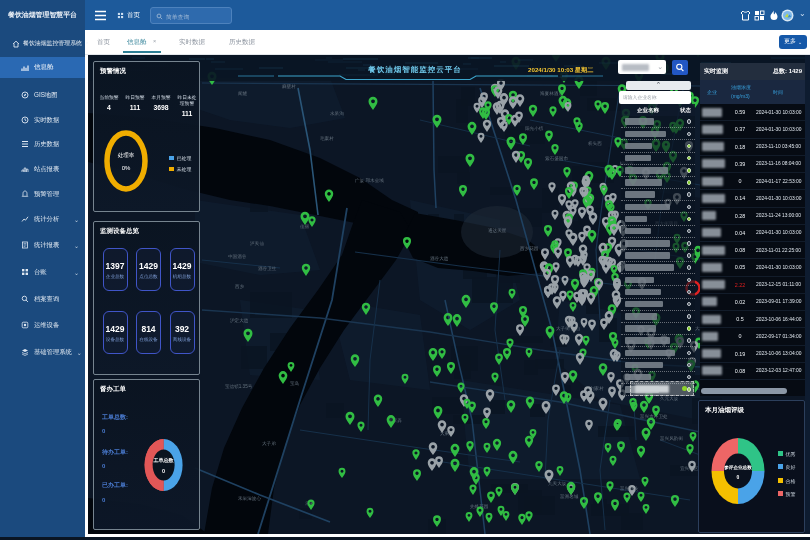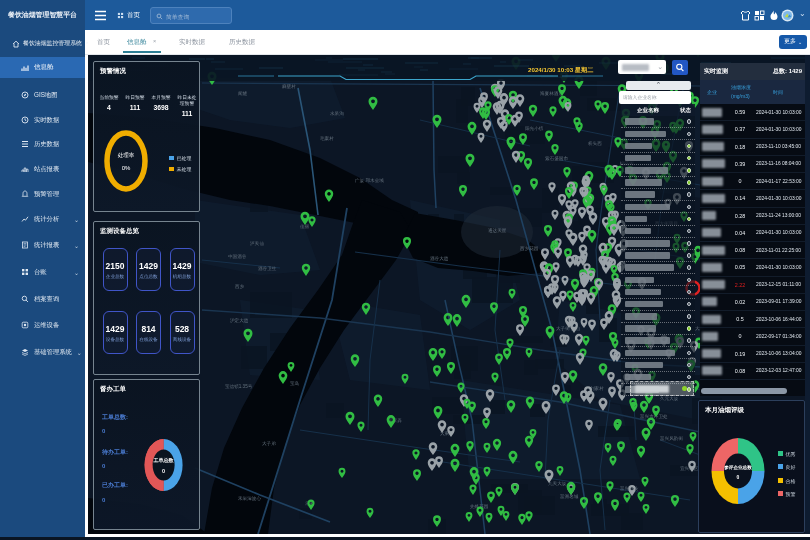--- a/index.html
+++ b/index.html
@@ -646,20 +646,21 @@
 <path d="M255,4 h35" stroke="#1d4a66" stroke-width="0.8" opacity="0.60"></path>
 <path d="M326,12 h9" stroke="#1d4a66" stroke-width="0.8" opacity="0.29"></path>
 <path d="M240,7 h34" stroke="#1d4a66" stroke-width="0.8" opacity="0.31"></path>
 <path d="M16,21 h24" stroke="#1d4a66" stroke-width="0.8" opacity="0.30"></path>
 <path d="M380,3 h24" stroke="#1d4a66" stroke-width="0.8" opacity="0.59"></path>
 <path d="M190,21 L252,21 L258,24.5 L382,24.5 L388,21 L470,21" stroke="#3da6cc" stroke-width="1.2" fill="none"></path>
 <path d="M150,21 L186,21" stroke="#2a7799" stroke-width="1" fill="none"></path>
 <path d="M474,21 L515,21" stroke="#2a7799" stroke-width="1" fill="none"></path>
 </svg>
     </div>
+<div class="abs" style="left:227px;top:10px;width:200px;text-align:center;font-size:7.5px;font-weight:bold;color:#6ec6e8;letter-spacing:1px">餐饮油烟智能监控云平台</div>
 <div class="abs" style="left:440px;top:11px;font-size:6.2px;font-weight:bold;color:#f7c832">2024/1/30 10:03 星期二</div>
 </div>
 
 <div class="panel" style="left:93px;top:61px;width:107px;height:151px">
   <div class="ptitle">预警情况</div>
   <div class="s1col" style="left:4px;width:22px">当前预警<span class="s1num">4</span></div>
   <div class="s1col" style="left:30px;width:22px">昨日预警<span class="s1num">111</span></div>
   <div class="s1col" style="left:56px;width:22px">本月预警<span class="s1num">3698</span></div>
   <div class="s1col" style="left:82px;width:22px">昨日未处理预警<span class="s1num">111</span></div>
   <svg width="107" height="151" viewBox="0 0 107 151" style="position:absolute;left:0;top:0">
@@ -667,41 +668,41 @@
     <text x="32" y="95" text-anchor="middle" font-size="5.5" fill="#fff">处理率</text>
     <text x="32" y="108" text-anchor="middle" font-size="6" fill="#fff">0%</text>
   </svg>
   <div class="leg" style="left:75px;top:93px"><span class="lsq" style="background:#4aa3e8"></span>已处理</div>
   <div class="leg" style="left:75px;top:104px"><span class="lsq" style="background:#f0ad00"></span>未处理</div>
 </div>
 
 <div class="panel" style="left:93px;top:221px;width:107px;height:154px">
   <div class="ptitle">监测设备总览</div>
   <div class="box" style="left:8.5px;top:26px">
-      <div class="bnum">2150</div>
+      <div class="bnum">1397</div>
       <div class="blab">企业总数</div>
     </div>
   <div class="box" style="left:42px;top:26px">
       <div class="bnum">1429</div>
       <div class="blab">点位总数</div>
     </div>
   <div class="box" style="left:75.5px;top:26px">
       <div class="bnum">1429</div>
       <div class="blab">机组总数</div>
     </div>
   <div class="box" style="left:8.5px;top:89px">
       <div class="bnum">1429</div>
       <div class="blab">设备总数</div>
     </div>
   <div class="box" style="left:42px;top:89px">
       <div class="bnum">814</div>
       <div class="blab">在线设备</div>
     </div>
   <div class="box" style="left:75.5px;top:89px">
-      <div class="bnum">528</div>
+      <div class="bnum">392</div>
       <div class="blab">离线设备</div>
     </div>
 </div>
 
 <div class="panel" style="left:93px;top:378.5px;width:107px;height:151.5px">
   <div class="ptitle">督办工单</div>
   <div class="wlab" style="top:33px">工单总数:</div>
   <div class="wlab" style="top:48px">0</div>
   <div class="wlab" style="top:68px">待办工单:</div>
   <div class="wlab" style="top:83px">0</div>

